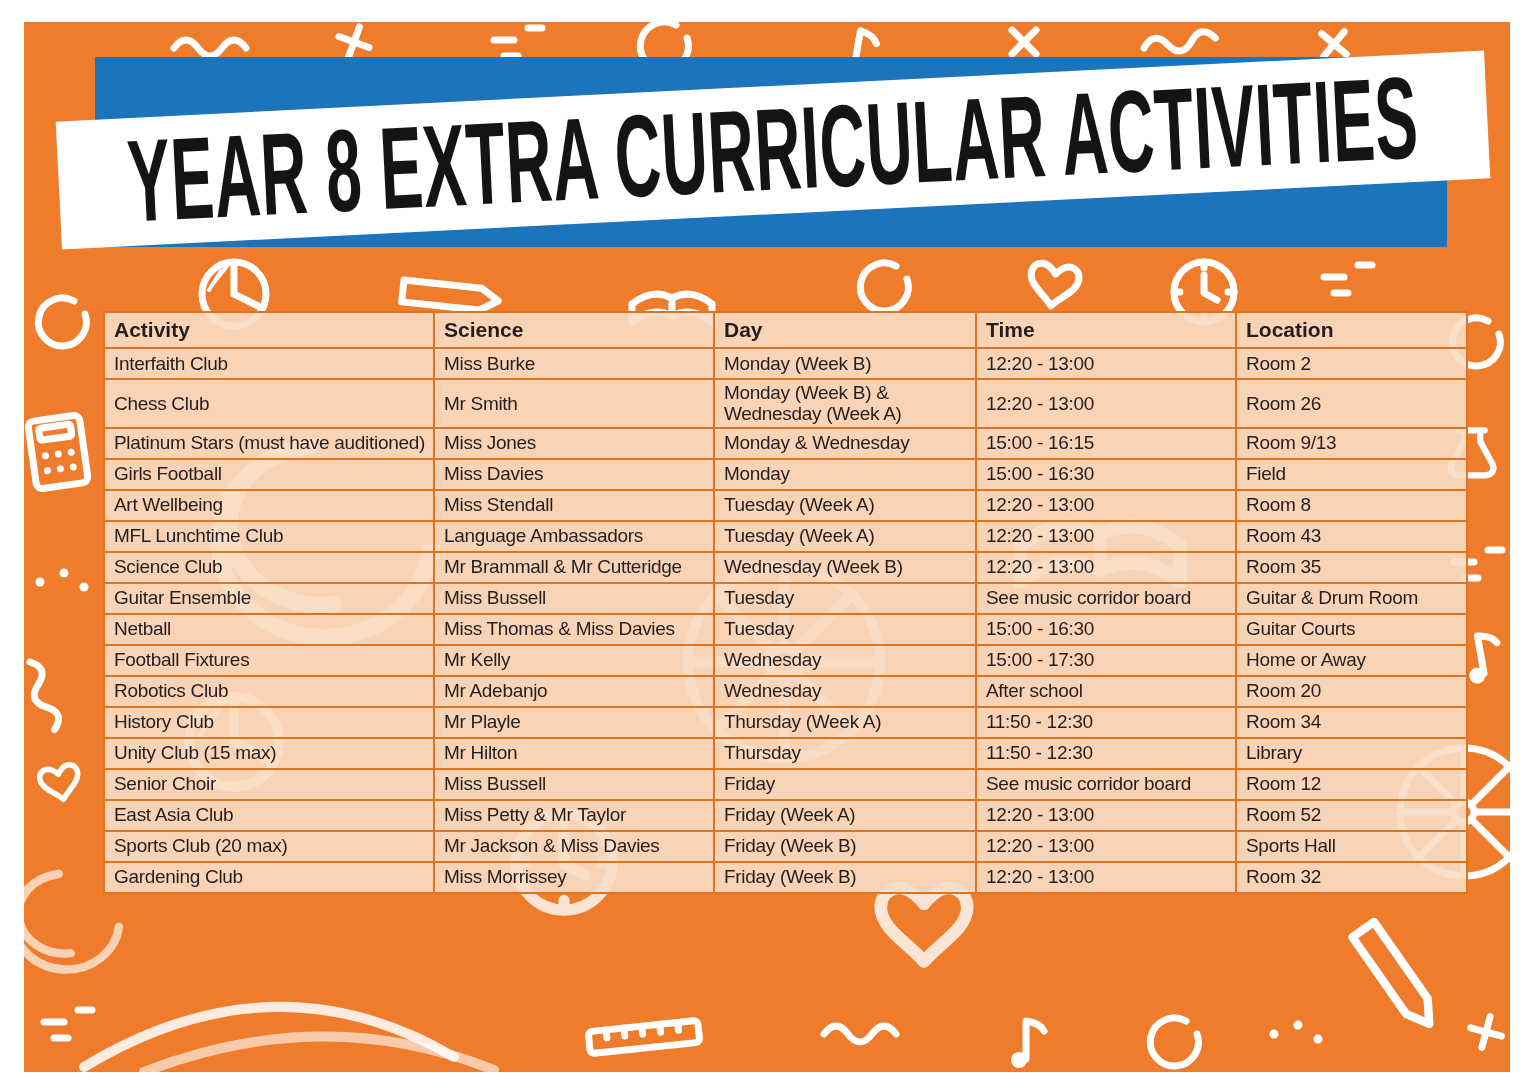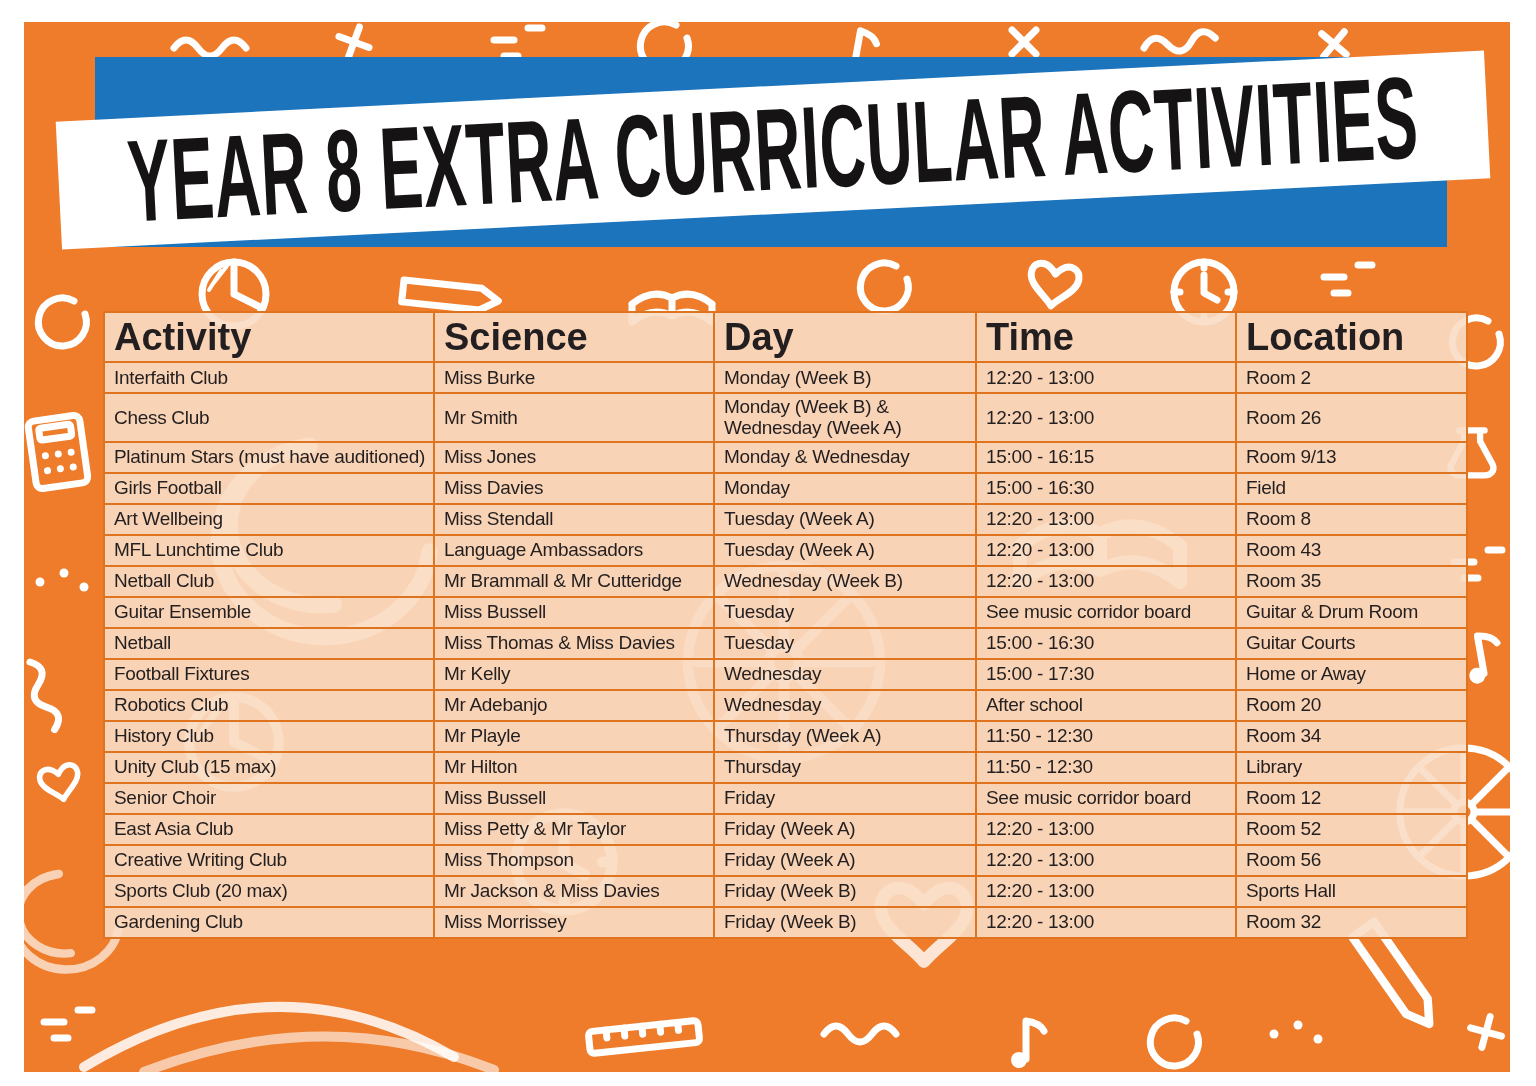--- a/index.html
+++ b/index.html
@@ -37,21 +37,21 @@
   }
   .activities col.c0{width:330px}.activities col.c1{width:280px}
   .activities col.c2{width:262px}.activities col.c3{width:260px}
   .activities col.c4{width:231px}
   .activities th,.activities td{
     border:2px solid var(--border);background:var(--cell);
     text-align:left;vertical-align:middle;padding:2px 6px 2px 9px;
     overflow:hidden;
   }
   .activities th{
-    height:50px;font-size:38px;font-weight:bold;letter-spacing:0;
+    height:36px;font-size:21px;font-weight:bold;letter-spacing:0;
   }
   .activities td{
     height:31px;font-size:19px;letter-spacing:-0.3px;line-height:1.12;
   }
 </style>
 </head>
 <body>
 
 <div class="poster">
 
@@ -236,21 +236,21 @@
           <td>Room 8</td>
         </tr>
         <tr>
           <td>MFL Lunchtime Club</td>
           <td>Language Ambassadors</td>
           <td>Tuesday (Week A)</td>
           <td>12:20 - 13:00</td>
           <td>Room 43</td>
         </tr>
         <tr>
-          <td>Netball Club</td>
+          <td>Science Club</td>
           <td>Mr Brammall &amp; Mr Cutteridge</td>
           <td>Wednesday (Week B)</td>
           <td>12:20 - 13:00</td>
           <td>Room 35</td>
         </tr>
         <tr>
           <td>Guitar Ensemble</td>
           <td>Miss Bussell</td>
           <td>Tuesday</td>
           <td>See music corridor board</td>
@@ -299,27 +299,20 @@
           <td>Room 12</td>
         </tr>
         <tr>
           <td>East Asia Club</td>
           <td>Miss Petty &amp; Mr Taylor</td>
           <td>Friday (Week A)</td>
           <td>12:20 - 13:00</td>
           <td>Room 52</td>
         </tr>
         <tr>
-          <td>Creative Writing Club</td>
-          <td>Miss Thompson</td>
-          <td>Friday (Week A)</td>
-          <td>12:20 - 13:00</td>
-          <td>Room 56</td>
-        </tr>
-        <tr>
           <td>Sports Club (20 max)</td>
           <td>Mr Jackson &amp; Miss Davies</td>
           <td>Friday (Week B)</td>
           <td>12:20 - 13:00</td>
           <td>Sports Hall</td>
         </tr>
         <tr>
           <td>Gardening Club</td>
           <td>Miss Morrissey</td>
           <td>Friday (Week B)</td>

